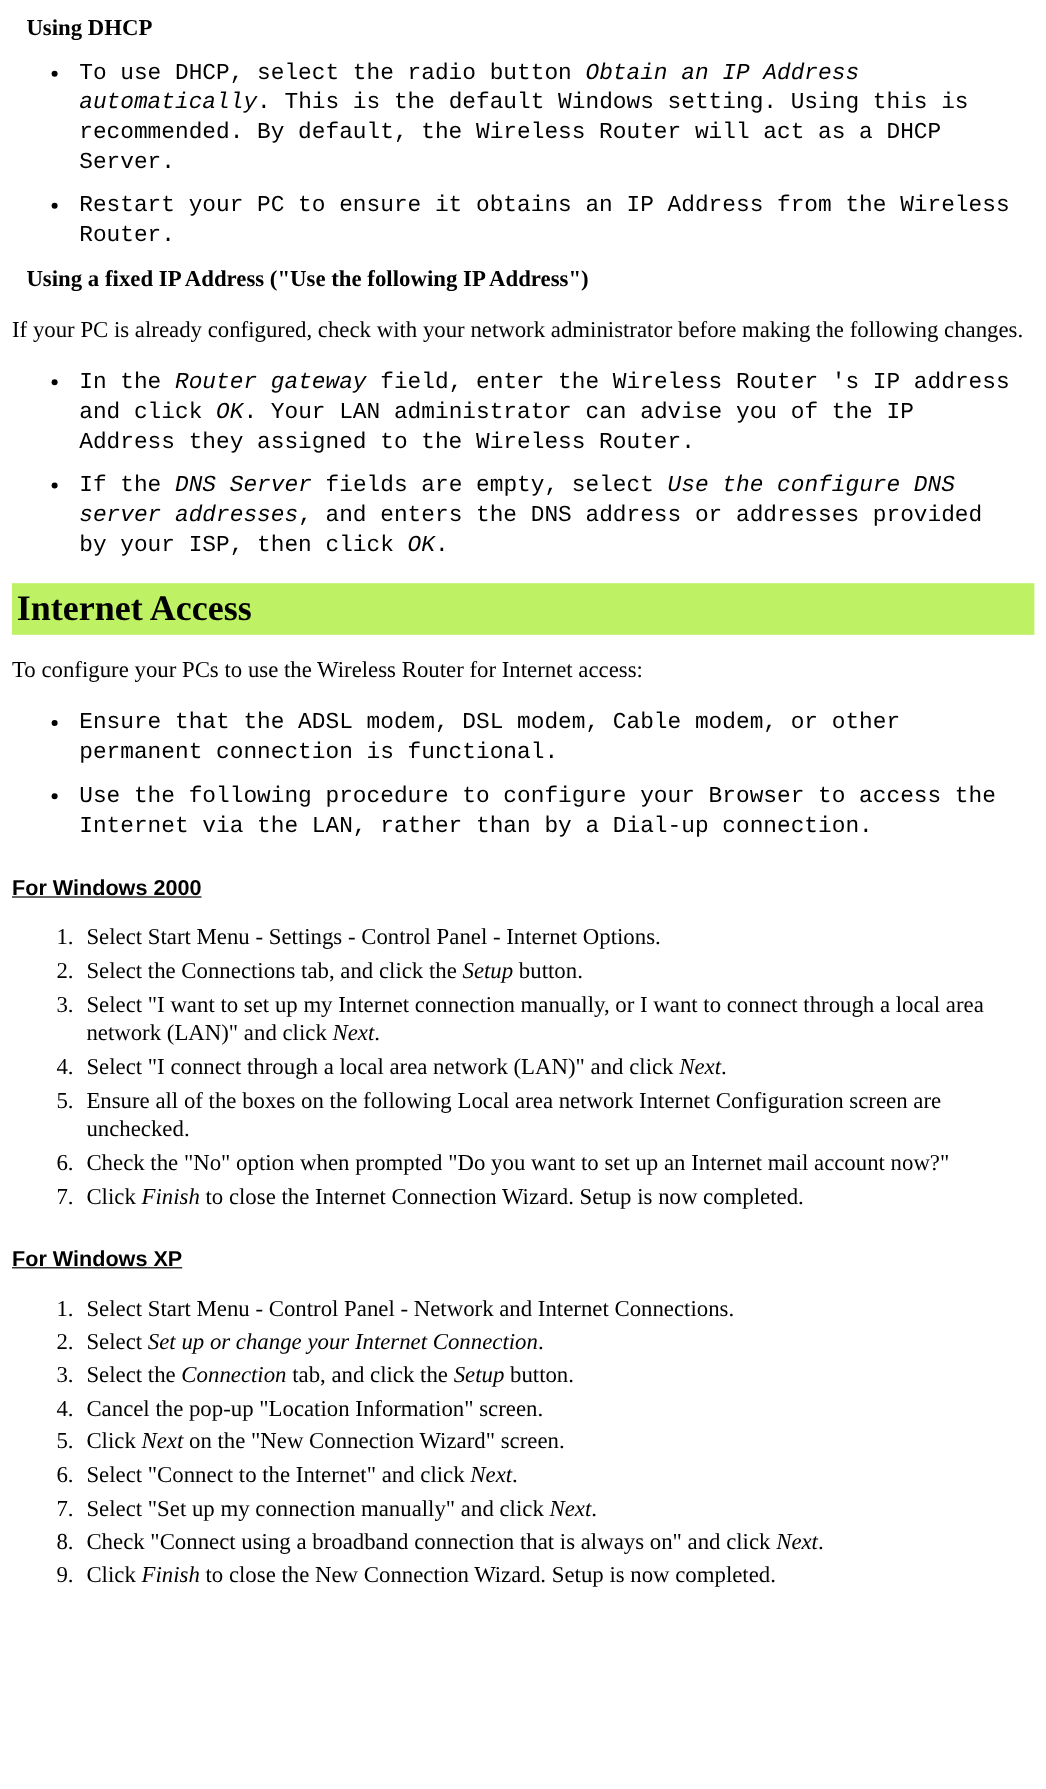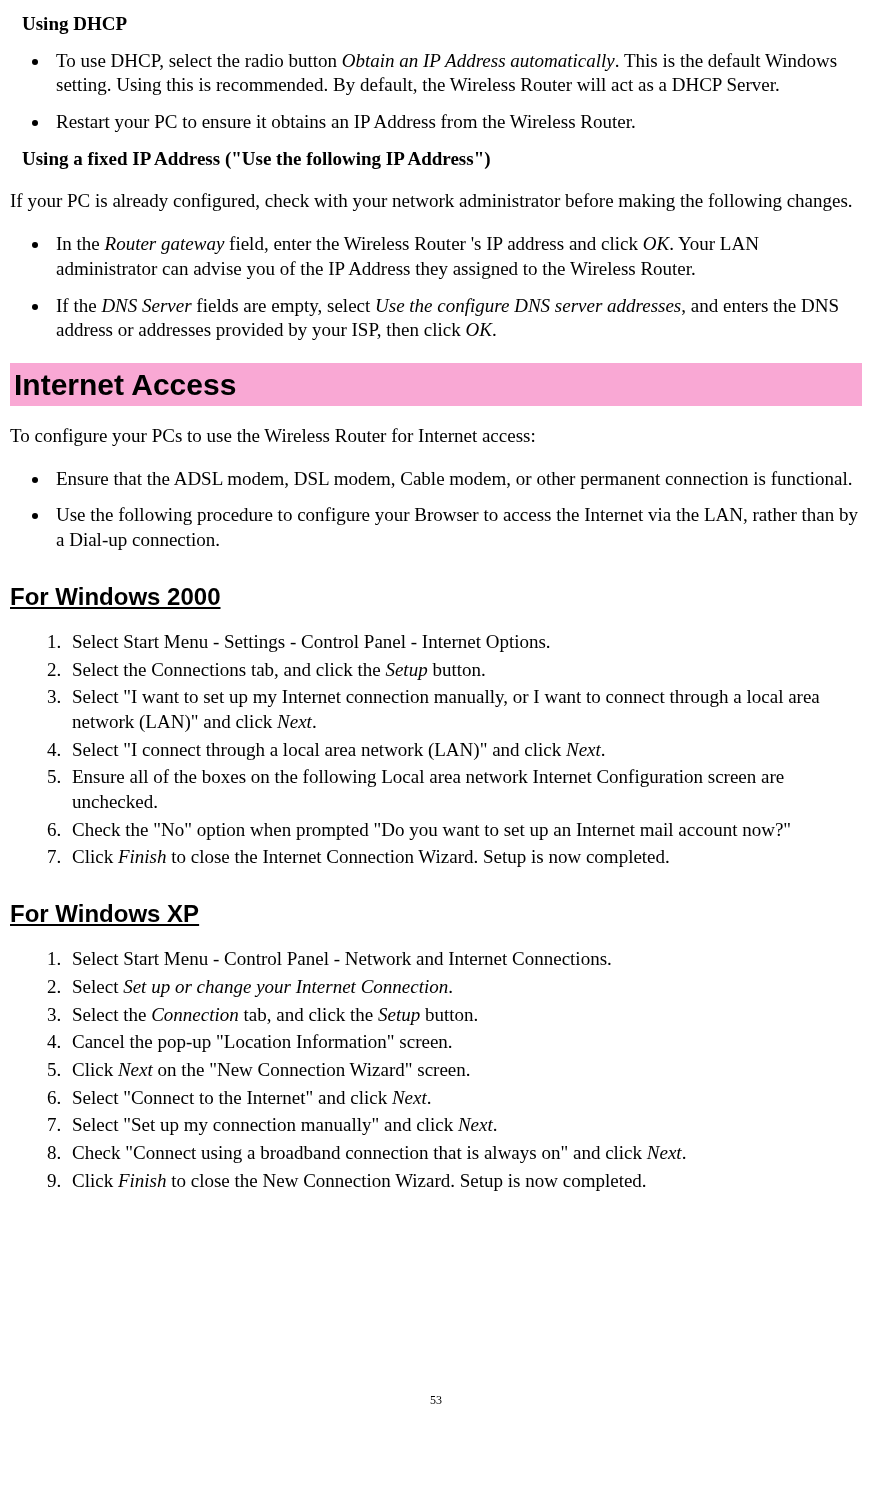--- a/index.html
+++ b/index.html
@@ -7,45 +7,46 @@
     font-size: 19px;
     line-height: 1.3;
     margin: 0;
     padding: 6px 10px 20px 10px;
     color: #000;
   }
   .italic { font-style: italic; }
   ul.bullet-list {
     list-style: disc;
     padding-left: 40px;
-    margin: 0;
+    margin: 10px;
+    font-family: Liberation Mono, monospace;
   }
   ul.bullet-list li {
     margin: 12px 0;
     padding-left: 6px;
   }
   ol.num-list {
     padding-left: 40px;
     margin: 16px;
   }
   ol.num-list li {
     margin: 3px 0;
     padding-left: 6px;
   }
   h1.section-banner {
-    font-family: Liberation Sans, sans-serif;
+    font-family: Liberation Serif, serif;
     font-size: 30px;
     font-weight: bold;
-    background: #f9a8d4;
+    background: #bef264;
     margin: 20px 0 14px 0;
     padding: 2px 4px;
   }
   h2.sub-heading {
     font-family: Arial, Helvetica, sans-serif;
-    font-size: 24px;
+    font-size: 18px;
     font-weight: bold;
     text-decoration: underline;
     margin: 28px 0 18px 0;
   }
   .page-num {
     text-align: center;
     margin-top: 200px;
     font-size: 12px;
   }
   p { margin: 18px 0; }

